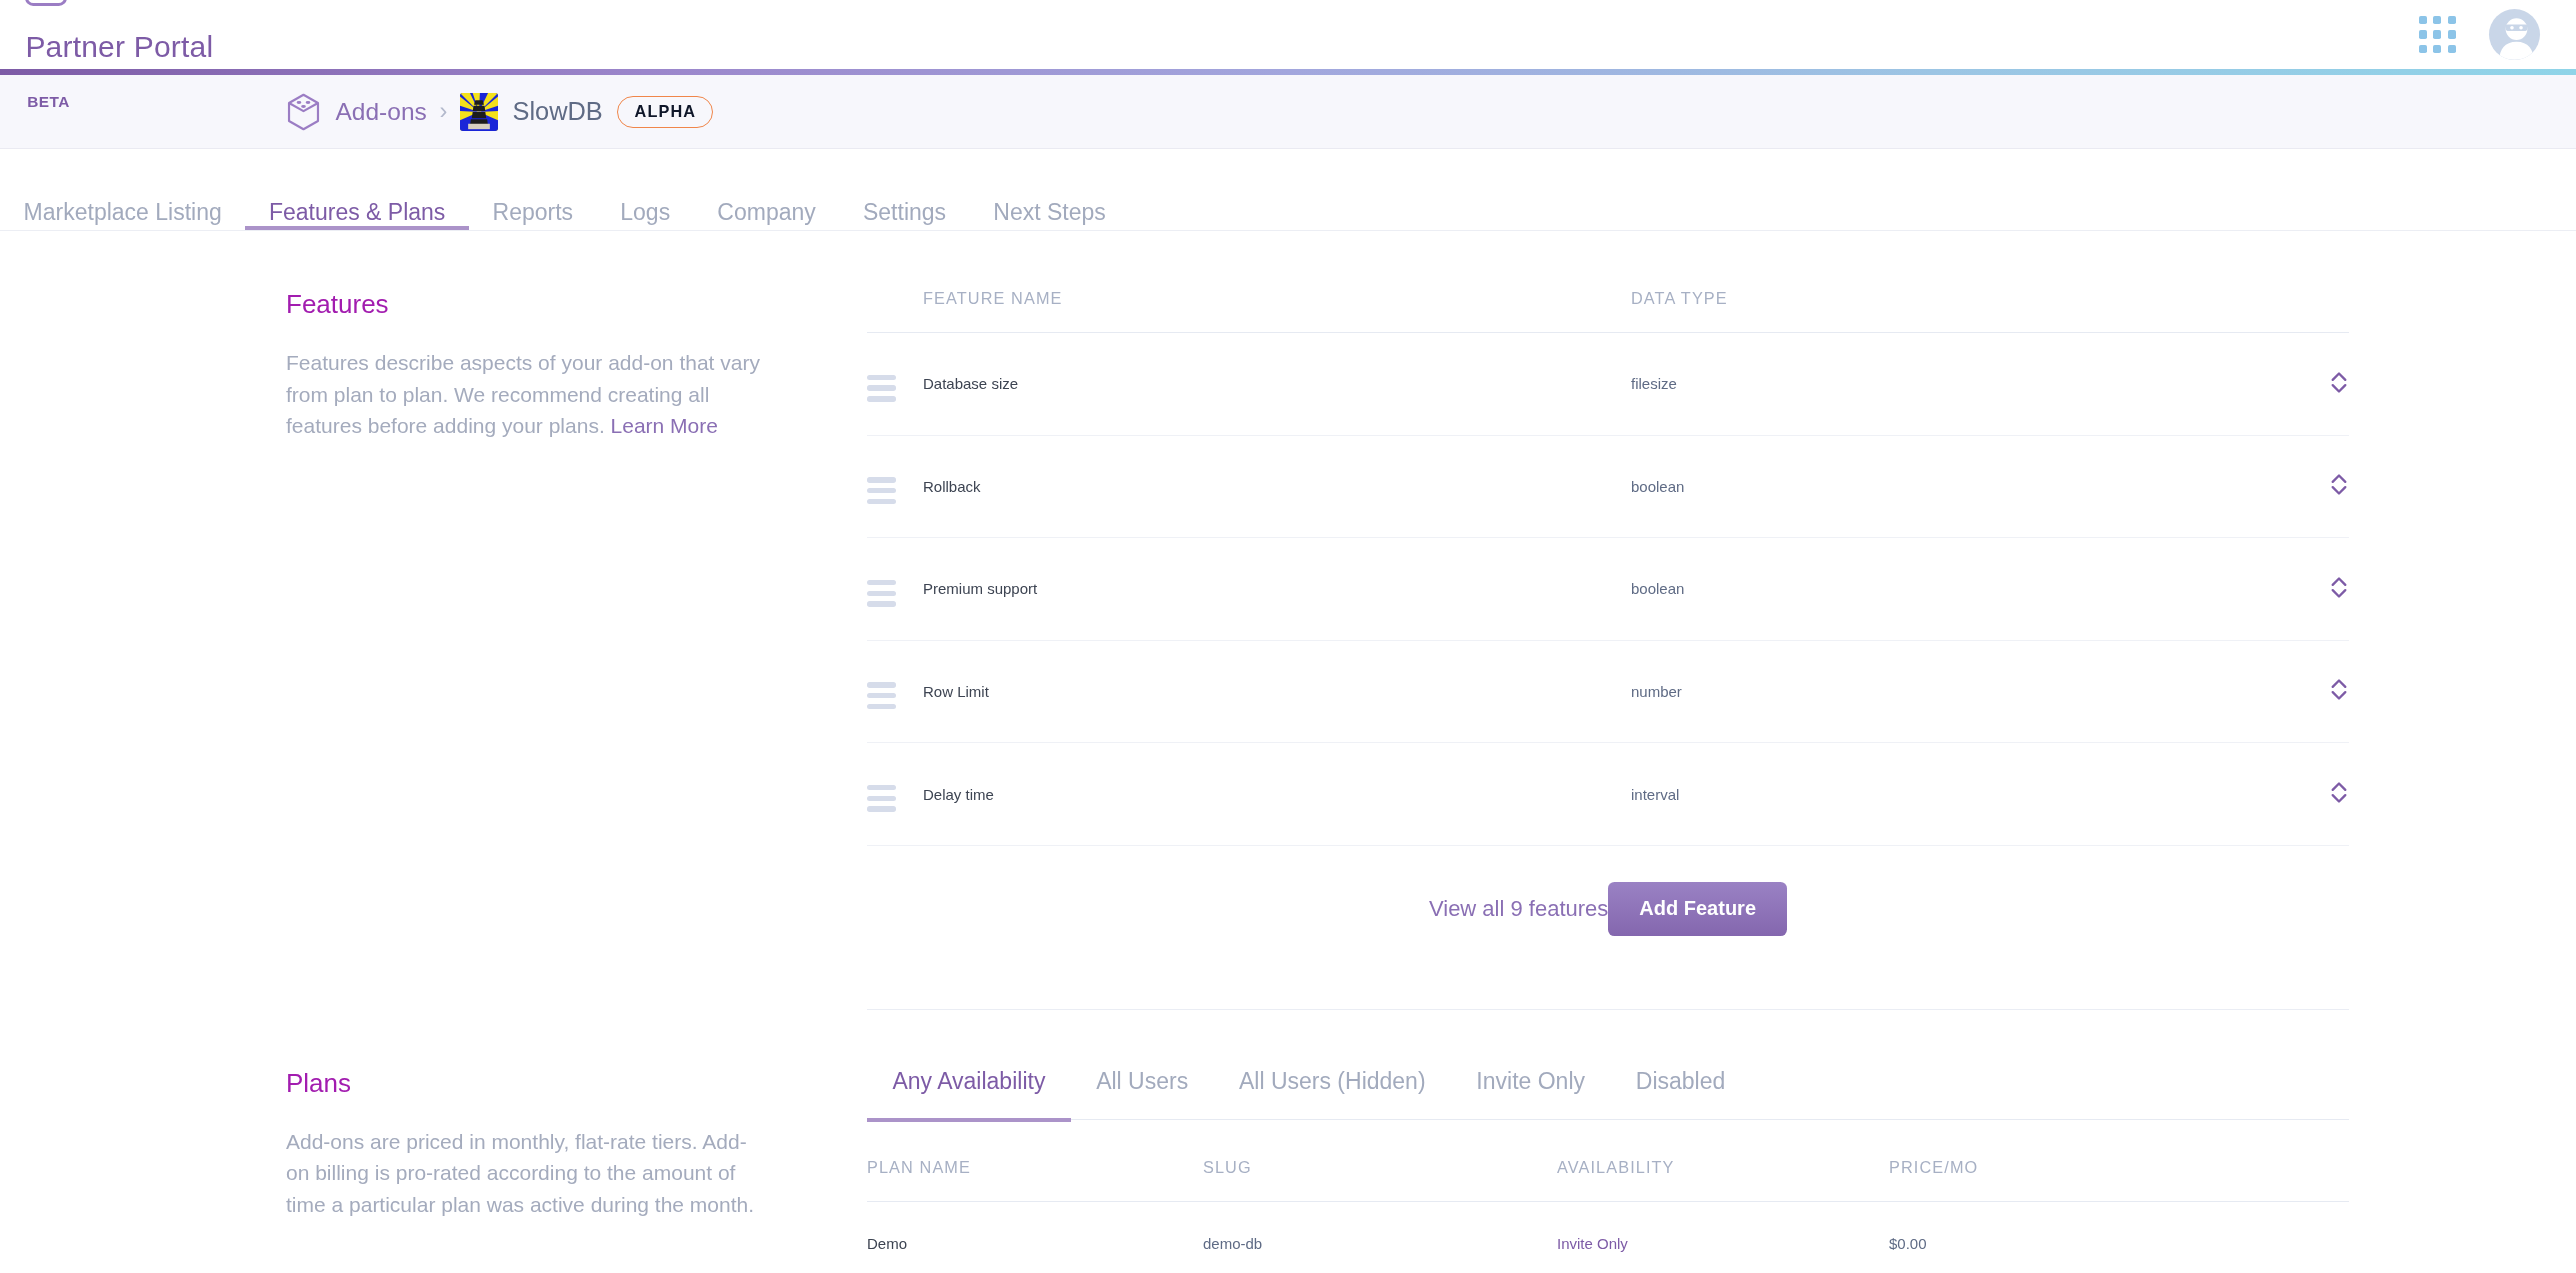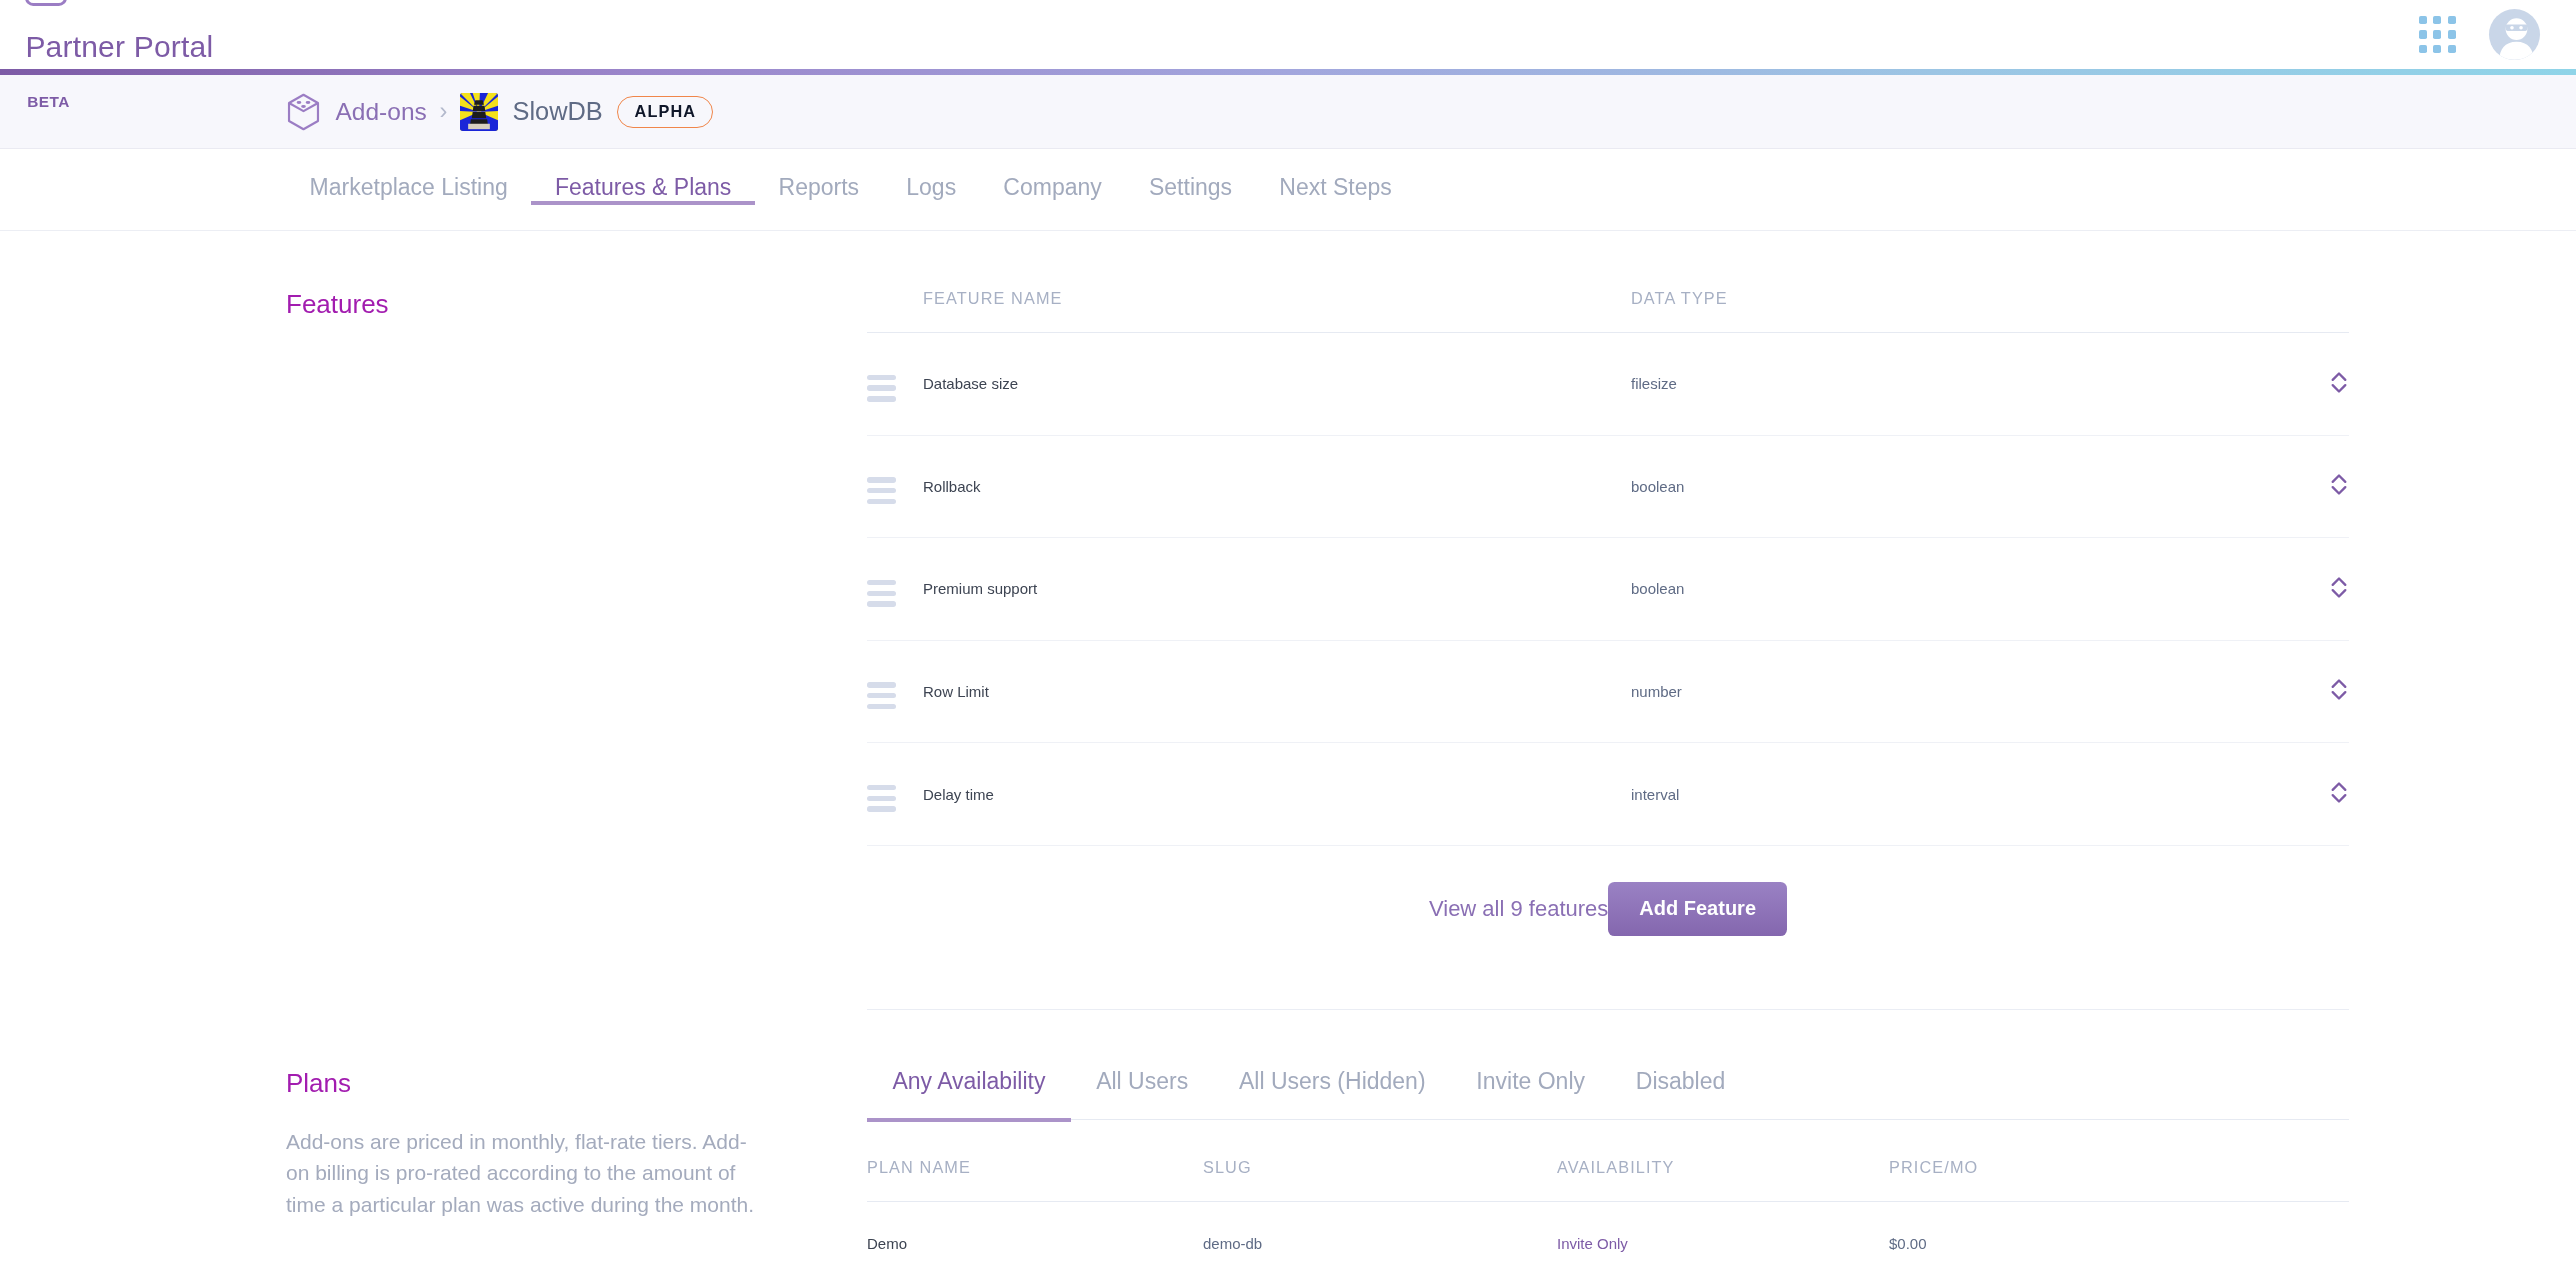--- a/index.html
+++ b/index.html
@@ -94,22 +94,21 @@
     font-weight: 700;
     letter-spacing: 1.1px;
     padding: 5.4px 16.3px 6.4px;
     margin-left: 14.5px;
   }
 
   
   .navtabs {
     height: 82px;
     display: flex;
-    align-items: center;
-    padding-left: 286px;
+    align-items: flex-end;
     border-bottom: 0.9px solid #eceef4;
     background: #fff;
   }
   .navtab {
     display: flex; align-items: center;
     padding: 0 23.6px;
     font-size: 23px;
     color: #a2aabd;
     border-bottom: 4.5px solid transparent;
     cursor: pointer;
@@ -283,20 +282,24 @@
   <div class="navtab">Company</div>
   <div class="navtab">Settings</div>
   <div class="navtab">Next Steps</div>
 </div>
 
 <div class="page">
 
   <div class="section">
     <div class="aside">
       <h2>Features</h2>
+      <p>
+        <span>Features describe aspects of your add-on that vary from plan to plan. We recommend creating all features before adding your plans.</span>
+        <a class="link" href="#">Learn More</a>
+      </p>
     </div>
 
     <div class="content">
       <table>
         <thead>
           <tr>
             <th class="c-handle"></th>
             <th class="c-name">FEATURE NAME</th>
             <th class="c-type">DATA TYPE</th>
             <th class="c-sort"></th>

